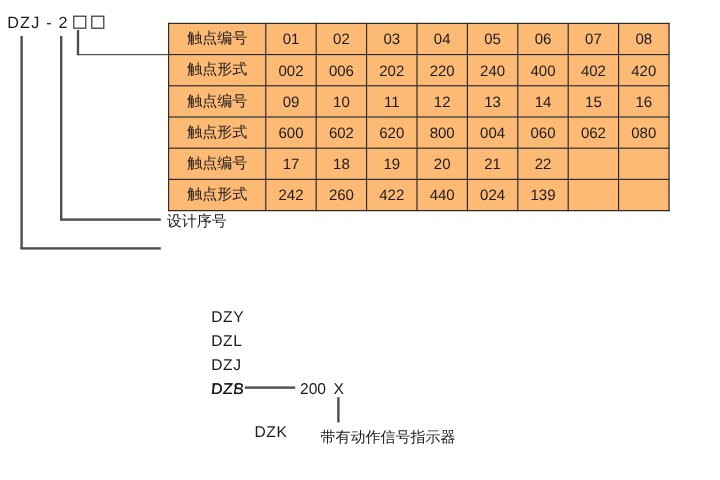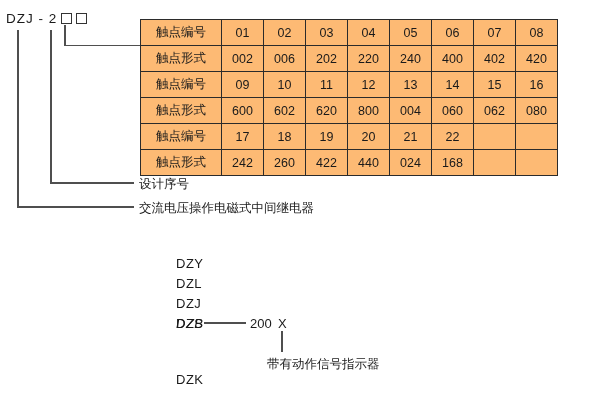--- a/index.html
+++ b/index.html
@@ -107,37 +107,36 @@
           <td class="val"></td>
           <td class="val"></td>
         </tr>
         <tr>
           <td class="rowlabel">触点形式</td>
           <td class="val">242</td>
           <td class="val">260</td>
           <td class="val">422</td>
           <td class="val">440</td>
           <td class="val">024</td>
-          <td class="val">168</td>
+          <td class="val">139</td>
           <td class="val"></td>
           <td class="val"></td>
         </tr>
       </tbody>
   </table>
 
   <div class="callout" style="left:139px;top:176px;">设计序号</div>
-  <div class="callout" style="left:139px;top:200px;">交流电压操作电磁式中间继电器</div>
 
   <div id="series-list">
       <div class="series-item" style="top: 256px;">DZY</div>
       <div class="series-item" style="top: 276px;">DZL</div>
       <div class="series-item" style="top: 296px;">DZJ</div>
       <div class="series-item" style="top: 316px; font-style: italic;">DZB</div>
       <div class="series-item" style="top: 316px;">DZS</div>
-      <div class="series-item" style="top: 372px;">DZK</div>
+      <div class="series-item" style="top: 352px; margin-left: 36px;">DZK</div>
     </div>
 
   <div class="ln" style="left:204px;top:322px;width:42px;height:1.5px;"></div>
   <span class="suffix" style="left:250px;top:316px;">200</span>
   <span class="suffix" style="left:278px;top:316px;">X</span>
 
   <div class="ln" style="left:281px;top:331px;width:1.5px;height:21px;"></div>
   <div class="note">带有动作信号指示器</div>
 
 </div>

